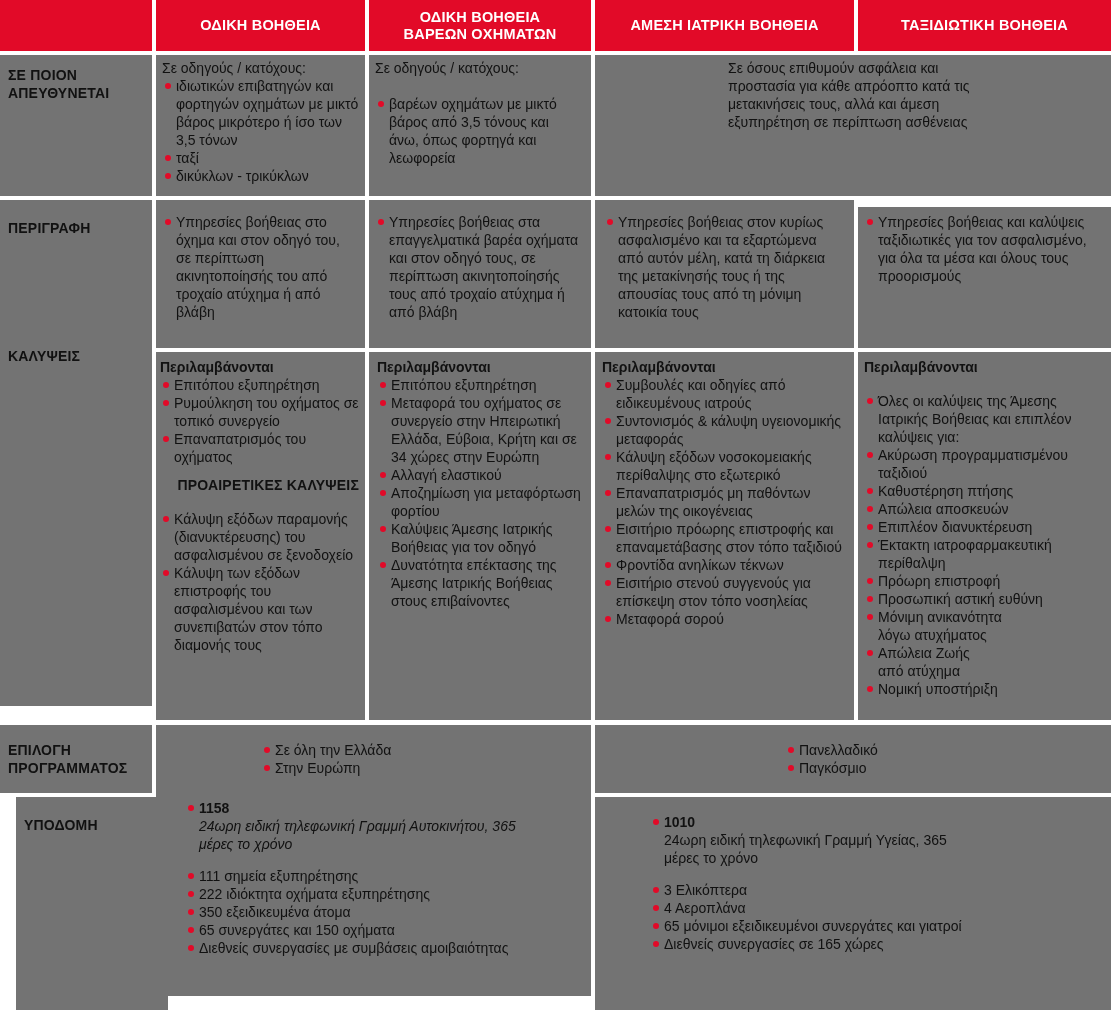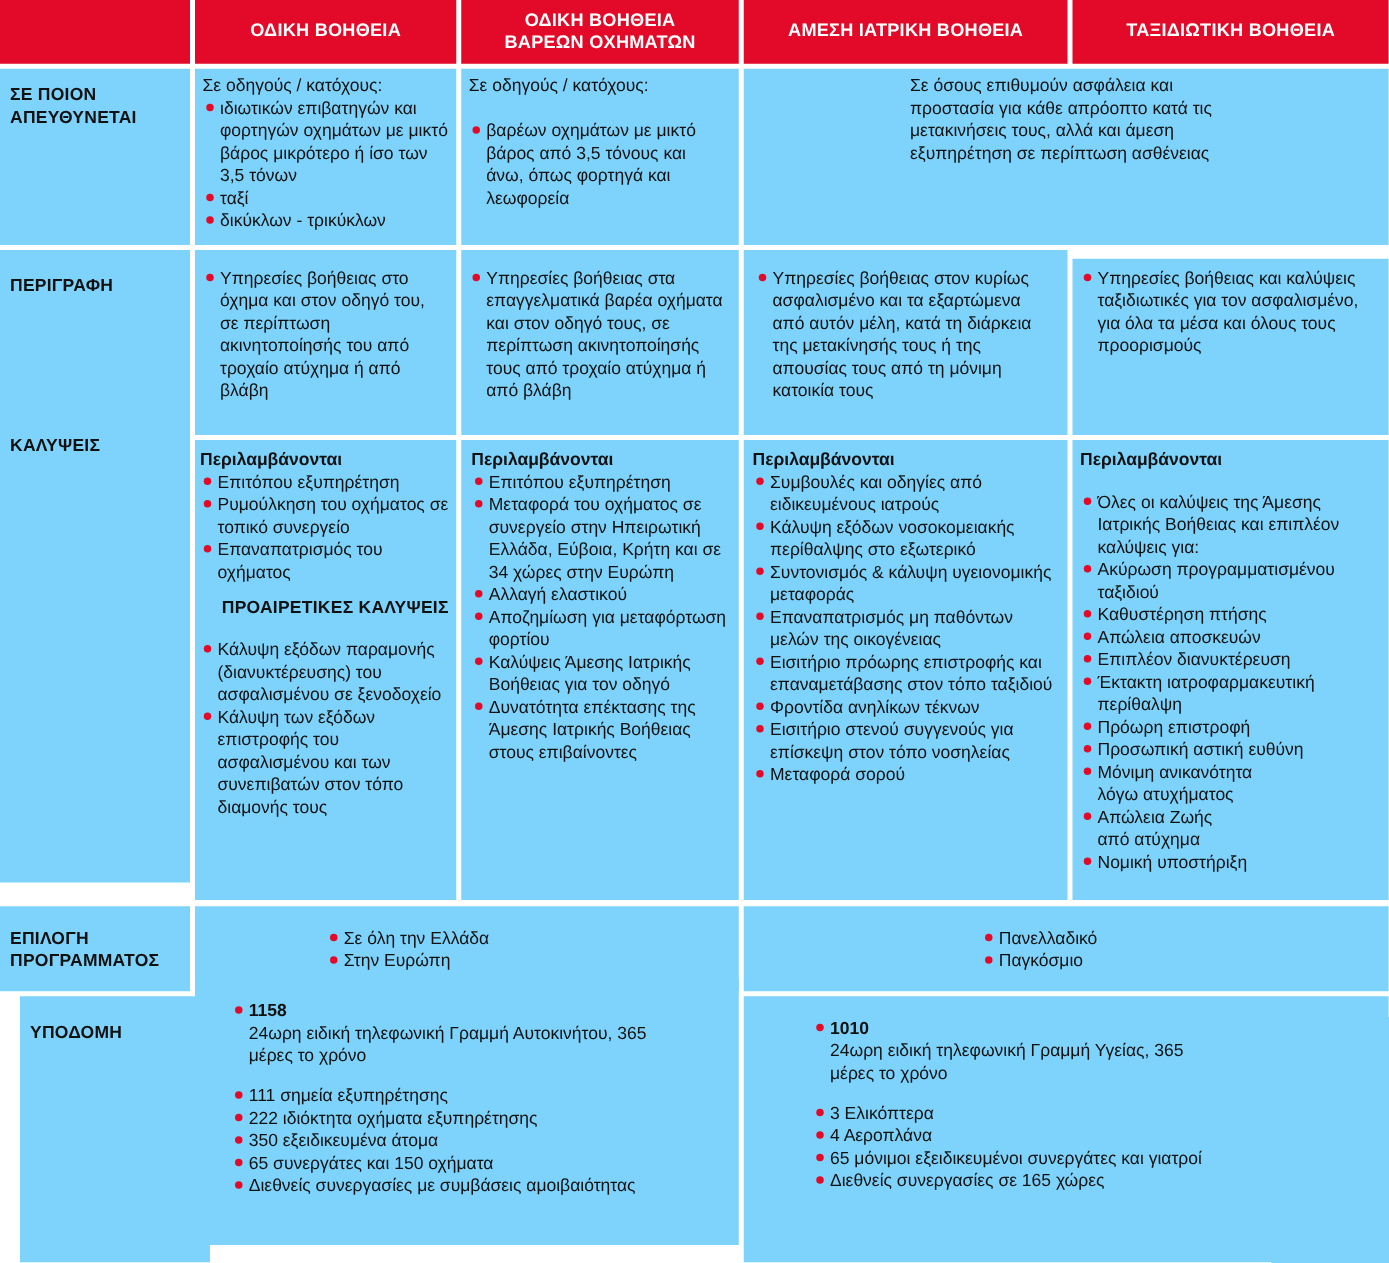--- a/index.html
+++ b/index.html
@@ -1,21 +1,21 @@
 <!DOCTYPE html>
 <html><head>
 <meta charset="utf-8">
 <style>
   html, body { margin: 0; padding: 0; background: #ffffff; }
   body { width: 1111px; height: 1010px; overflow: hidden; position: relative;
          font-family: "Liberation Sans", sans-serif; color: #111; }
   .hdr { position: absolute; top: 0; height: 51px; background: #e20a28; color: #fff;
          font-weight: bold; font-size: 14.5px; display: flex; align-items: center;
          justify-content: center; text-align: center; line-height: 17px; letter-spacing: 0.2px; }
-  .cell { position: absolute; background: #7dd3fc; box-sizing: border-box; font-size: 14px; line-height: 18px; }
+  .cell { position: absolute; background: #737373; box-sizing: border-box; font-size: 14px; line-height: 18px; }
   .rowlabel { font-weight: bold; font-size: 14px; line-height: 18px; padding: 13px 0 0 8px; letter-spacing: 0.2px; }
   ul.b { list-style: none; margin: 0; padding: 0; }
   ul.b li { position: relative; padding-left: 14px; }
   ul.b li::before { content: ""; position: absolute; left: 3px; top: 6px; width: 6px; height: 6px;
                     border-radius: 50%; background: #e20a28; }
   .bold { font-weight: bold; }
   .gap { height: 14px; }
 </style>
 </head>
 <body>
@@ -103,22 +103,22 @@
     <li>Αλλαγή ελαστικού</li>
     <li>Αποζημίωση για μεταφόρτωση φορτίου</li>
     <li>Καλύψεις Άμεσης Ιατρικής Βοήθειας για τον οδηγό</li>
     <li>Δυνατότητα επέκτασης της Άμεσης Ιατρικής Βοήθειας στους επιβαίνοντες</li>
   </ul>
 </div>
 <div class="cell" style="left:595px;top:352px;width:259px;height:368px;padding:6px 6px 0 7px;">
   <div class="bold">Περιλαμβάνονται</div>
   <ul class="b">
     <li>Συμβουλές και οδηγίες από ειδικευμένους ιατρούς</li>
+    <li>Συντονισμός &amp; κάλυψη υγειονομικής μεταφοράς</li>
     <li>Κάλυψη εξόδων νοσοκομειακής περίθαλψης στο εξωτερικό</li>
-    <li>Συντονισμός &amp; κάλυψη υγειονομικής μεταφοράς</li>
     <li>Επαναπατρισμός μη παθόντων μελών της οικογένειας</li>
     <li>Εισιτήριο πρόωρης επιστροφής και επαναμετάβασης στον τόπο ταξιδιού</li>
     <li>Φροντίδα ανηλίκων τέκνων</li>
     <li>Εισιτήριο στενού συγγενούς για επίσκεψη στον τόπο νοσηλείας</li>
     <li>Μεταφορά σορού</li>
   </ul>
 </div>
 <div class="cell" style="left:858px;top:352px;width:253px;height:368px;padding:6px 4px 0 6px;">
   <div class="bold">Περιλαμβάνονται</div>
   <ul class="b">
@@ -152,21 +152,21 @@
   </ul>
 </div>
 
 <div class="cell rowlabel" style="left:16px;top:797px;width:152px;height:213px;padding-top:19px;">
   <span>ΥΠΟΔΟΜΗ</span>
 </div>
 <div class="cell" style="left:156px;top:783px;width:435px;height:213px;padding:16px 0 0 29px;">
   <ul class="b">
     <li>
       <div class="bold">1158</div>
-      <div style="width:320px;">24ωρη ειδική τηλεφωνική Γραμμή Αυτοκινήτου, 365 μέρες το χρόνο</div>
+      <div style="width:320px;font-style:italic;">24ωρη ειδική τηλεφωνική Γραμμή Αυτοκινήτου, 365 μέρες το χρόνο</div>
     </li>
   </ul>
   <div class="gap"></div>
   <ul class="b">
     <li>111 σημεία εξυπηρέτησης</li>
     <li>222 ιδιόκτητα οχήματα εξυπηρέτησης</li>
     <li>350 εξειδικευμένα άτομα</li>
     <li>65 συνεργάτες και 150 οχήματα</li>
     <li>Διεθνείς συνεργασίες με συμβάσεις αμοιβαιότητας</li>
   </ul>

